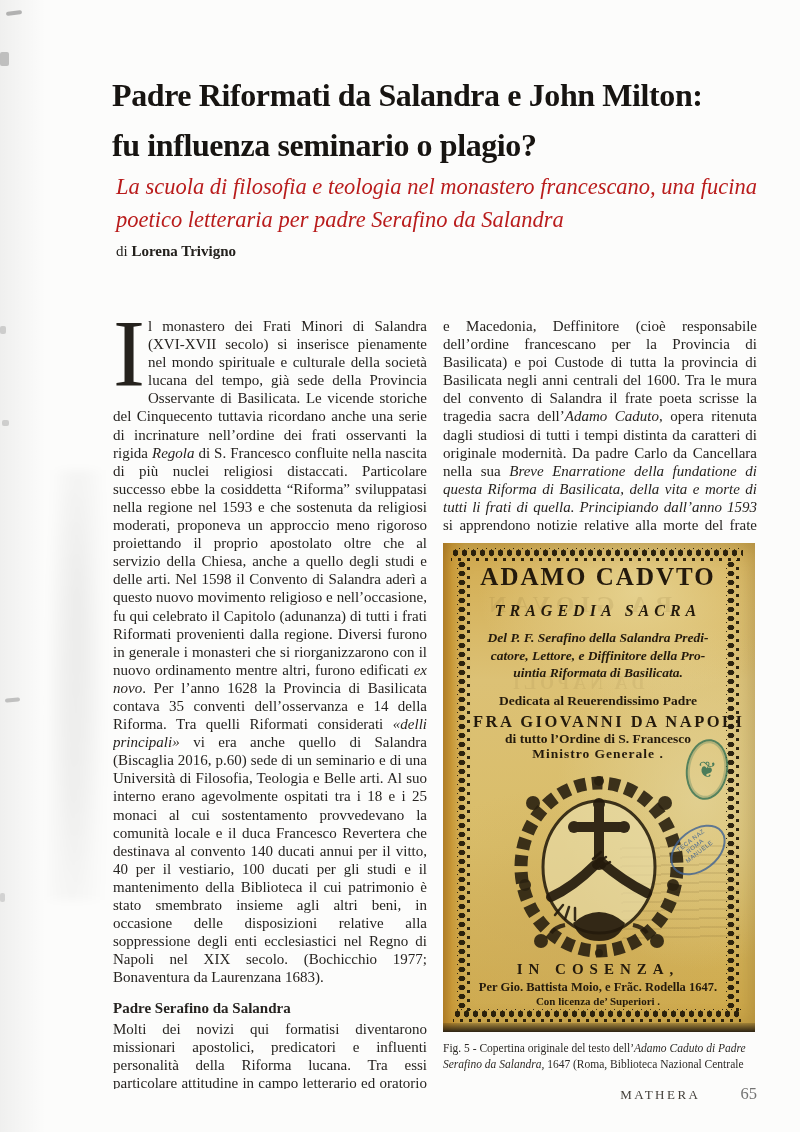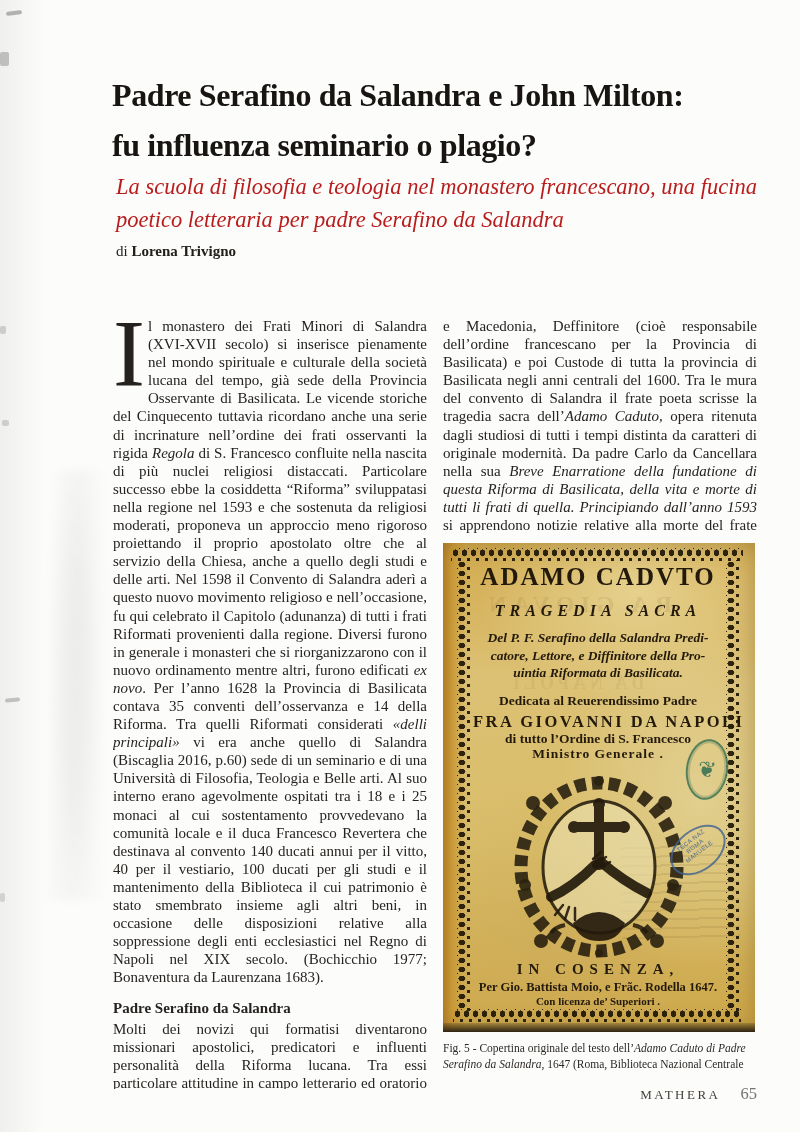--- a/index.html
+++ b/index.html
@@ -87,40 +87,40 @@
   .stamp-blue{position:absolute;left:224px;top:286px;width:62px;height:42px;
     border:2px solid rgba(62,98,148,.8);border-radius:50%;
     transform:rotate(-38deg);color:rgba(62,98,148,.9);
     font-family:"Liberation Sans",sans-serif;font-size:6px;text-align:center;
     line-height:7px;padding-top:4px;box-sizing:border-box;letter-spacing:.5px;}
   .emblem{position:absolute;left:68px;top:232px;}
 
   
   .caption{position:absolute;left:443px;top:1041px;width:318px;
     font-size:11.5px;line-height:15.5px;color:#2c2925;text-align:left;}
-  .footer{position:absolute;right:43px;top:1084px;display:flex;align-items:baseline;gap:20px;}
+  .footer{position:absolute;right:43px;top:1084px;display:flex;align-items:baseline;gap:40px;}
   .journal{font-size:13px;letter-spacing:2.5px;color:#433f39;}
   .pageno{font-size:16.5px;color:#737373;}
 </style>
 </head>
 <body>
 
 <div class="page">
 
   <div class="edge-shade"></div>
   <div class="smudge"></div>
   <div class="mark" style="left:6px;top:11px;width:16px;height:4px;opacity:.65;transform:rotate(-8deg);"></div>
   <div class="mark" style="left:0;top:52px;width:9px;height:14px;opacity:.5;"></div>
   <div class="mark" style="left:0;top:326px;width:6px;height:8px;opacity:.35;"></div>
   <div class="mark" style="left:2px;top:420px;width:7px;height:6px;opacity:.35;"></div>
   <div class="mark" style="left:5px;top:698px;width:15px;height:4px;opacity:.5;transform:rotate(-5deg);"></div>
   <div class="mark" style="left:0;top:893px;width:5px;height:9px;opacity:.3;"></div>
 
   <div class="title">
-    <div>Padre Serafino da Salandra e John Milton:</div>
+    <div>Padre Riformati da Salandra e John Milton:</div>
     <div>fu influenza seminario o plagio?</div>
   </div>
   <div class="subtitle">La scuola di filosofia e teologia nel monastero francescano, una fucina poetico letteraria per padre Serafino da Salandra</div>
   <div class="byline"><span>di </span><b>Lorena Trivigno</b></div>
 
   <div class="col col-left">
     <p style="margin:0;"><span class="dropcap">I</span><span class="runs"><span>l monastero dei Frati Minori di Salandra (XVI-XVII secolo) si inserisce pienamente nel mondo spirituale e culturale della società lucana del tempo, già sede della Provincia Osservante di Basilicata. Le vicende storiche del Cinquecento tuttavia ricordano anche una serie di incrinature nell’ordine dei frati osservanti la rigida </span><span style="font-style: italic;">Regola</span><span> di S. Francesco confluite nella nascita di più nuclei religiosi distaccati. Particolare successo ebbe la cosiddetta “Riforma” sviluppatasi nella regione nel 1593 e che sostenuta da religiosi moderati, proponeva un approccio meno rigoroso proiettando il proprio apostolato oltre che al servizio della Chiesa, anche a quello degli studi e delle arti. Nel 1598 il Convento di Salandra aderì a questo nuovo movimento religioso e nell’occasione, fu qui celebrato il Capitolo (adunanza) di tutti i frati Riformati provenienti dalla regione. Diversi furono in generale i monasteri che si riorganizzarono con il nuovo ordinamento mentre altri, furono edificati </span><span style="font-style: italic;">ex novo</span><span>. Per l’anno 1628 la Provincia di Basilicata contava 35 conventi dell’osservanza e 14 della Riforma. Tra quelli Riformati considerati </span><span style="font-style: italic;">«delli principali»</span><span> vi era anche quello di Salandra (Biscaglia 2016, p.60) sede di un seminario e di una Università di Filosofia, Teologia e Belle arti. Al suo interno erano agevolmente ospitati tra i 18 e i 25 monaci al cui sostentamento provvedevano la comunità locale e il duca Francesco Revertera che destinava al convento 140 ducati annui per il vitto, 40 per il vestiario, 100 ducati per gli studi e il mantenimento della Biblioteca il cui patrimonio è stato smembrato insieme agli altri beni, in occasione delle disposizioni relative alla soppressione degli enti ecclesiastici nel Regno di Napoli nel XIX secolo. (Bochicchio 1977; Bonaventura da Laurenzana 1683).</span></span></p>
     <div class="sec-head">Padre Serafino da Salandra</div>
     <p style="margin:0;" class="runs"><span>Molti dei novizi qui formatisi diventarono missionari apostolici, predicatori e influenti personalità della Riforma lucana. Tra essi particolare attitudine in campo letterario ed oratorio è riconosciuta alla figura di Padre Serafino, nato nel piccolo centro nel 1595 da una famiglia di cui nulla si conosce. Fu uomo di cultura, Missionario apostolico, Prefetto delle missioni in Albania</span></p>
   </div>

